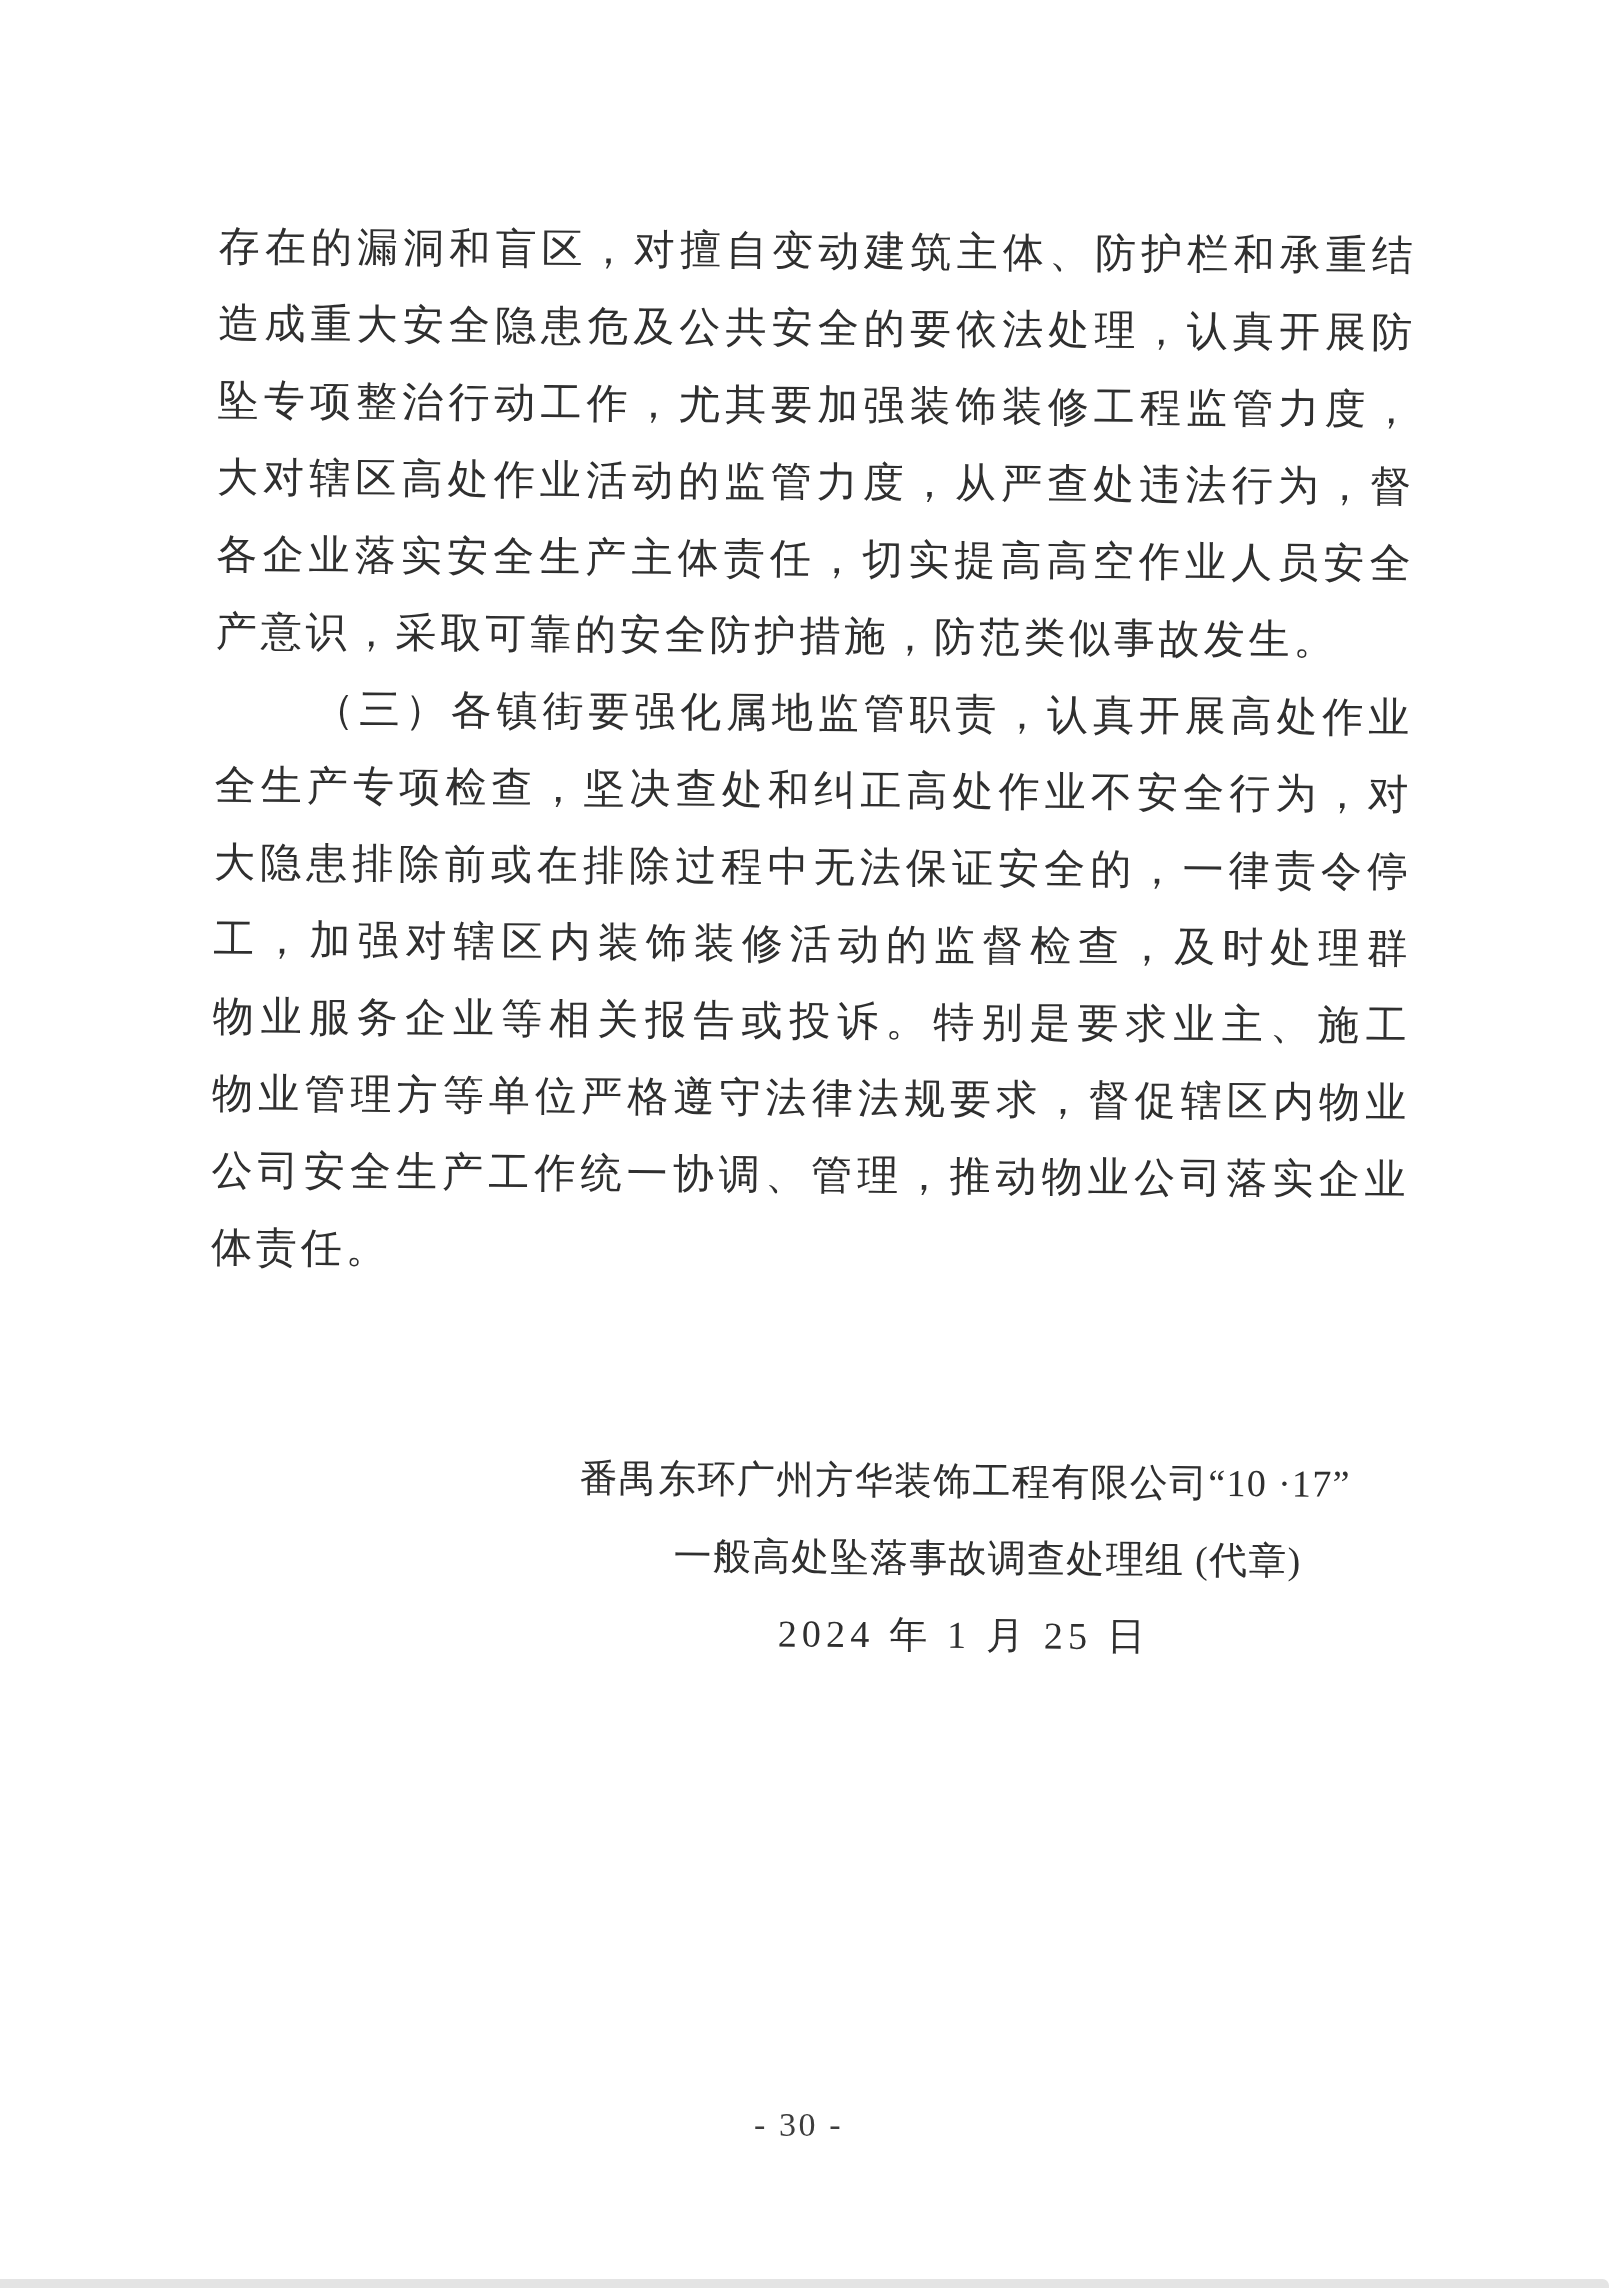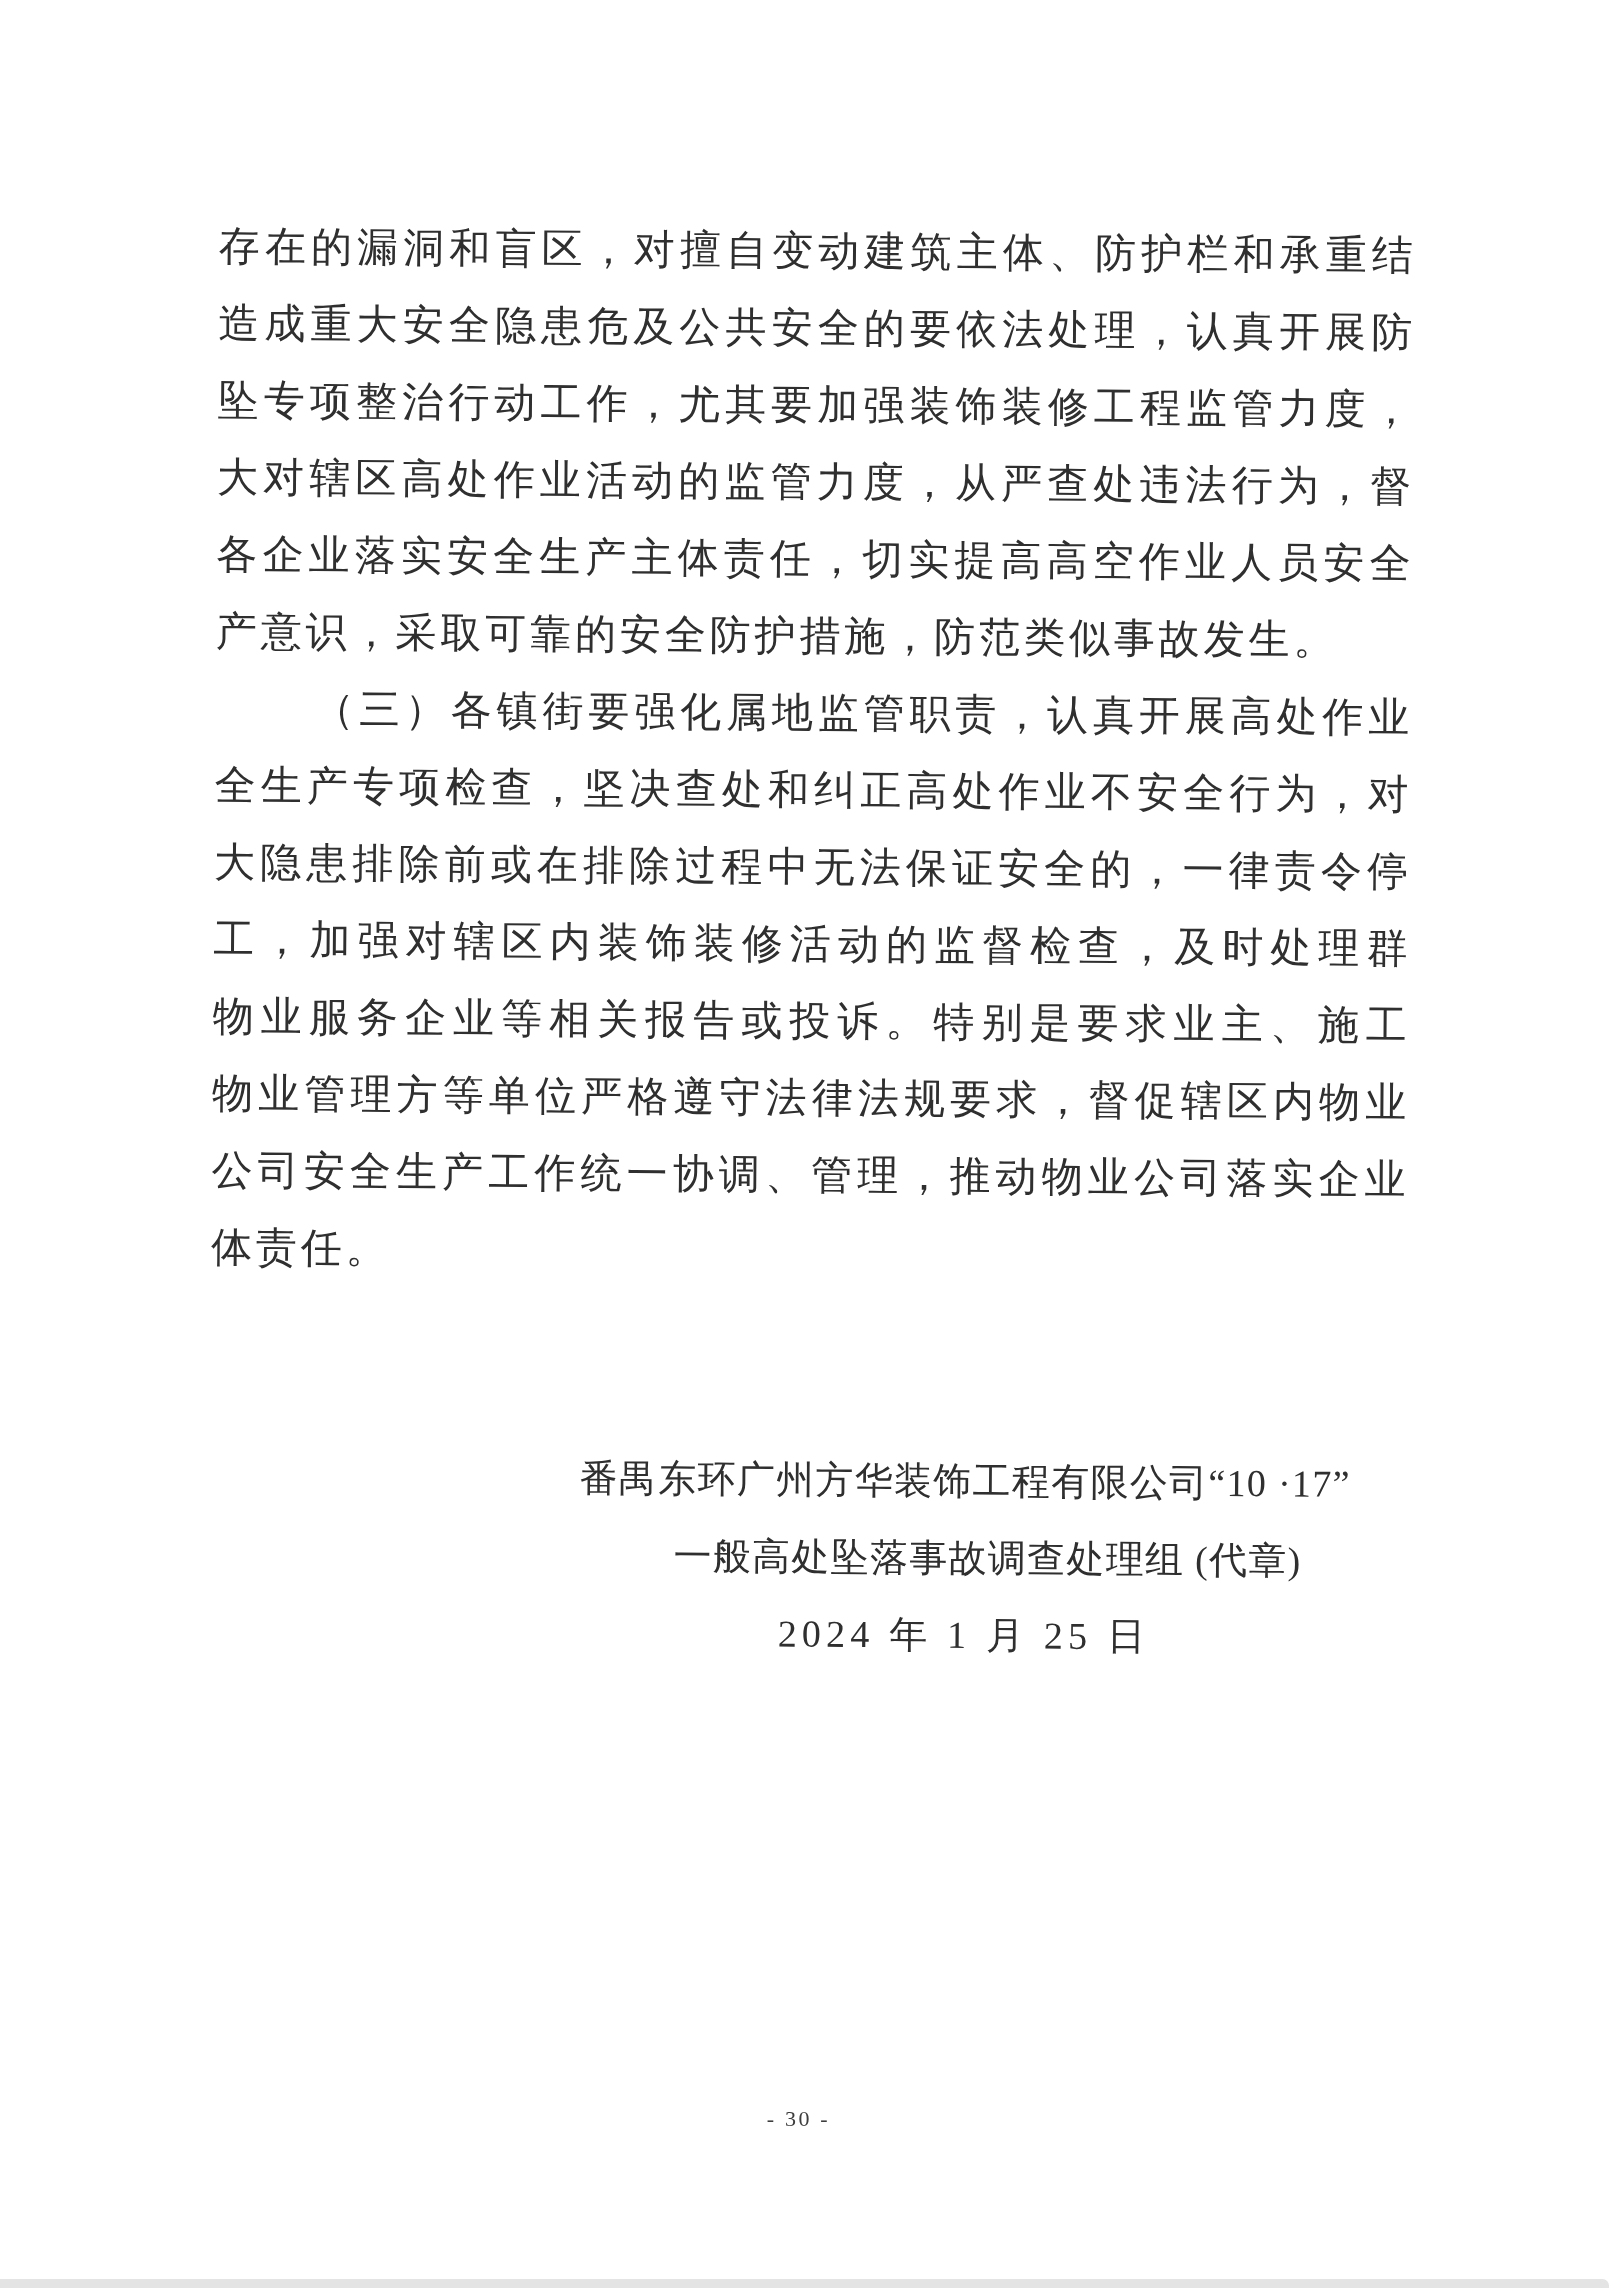--- a/index.html
+++ b/index.html
@@ -69,21 +69,21 @@
   }
   .sig-date {
     letter-spacing: 5.2px;
   }
   .page-number {
     position: absolute;
     left: 0;
     top: 2106px;
     width: 1597px;
     text-align: center;
-    font-size: 22px;
+    font-size: 34px;
     letter-spacing: 2.6px;
     color: #3d3d3d;
   }
   .scan-edge-band {
     position: absolute;
     left: 0;
     top: 2279px;
     width: 1609px;
     height: 9.2px;
     background: var(--scan-edge);

